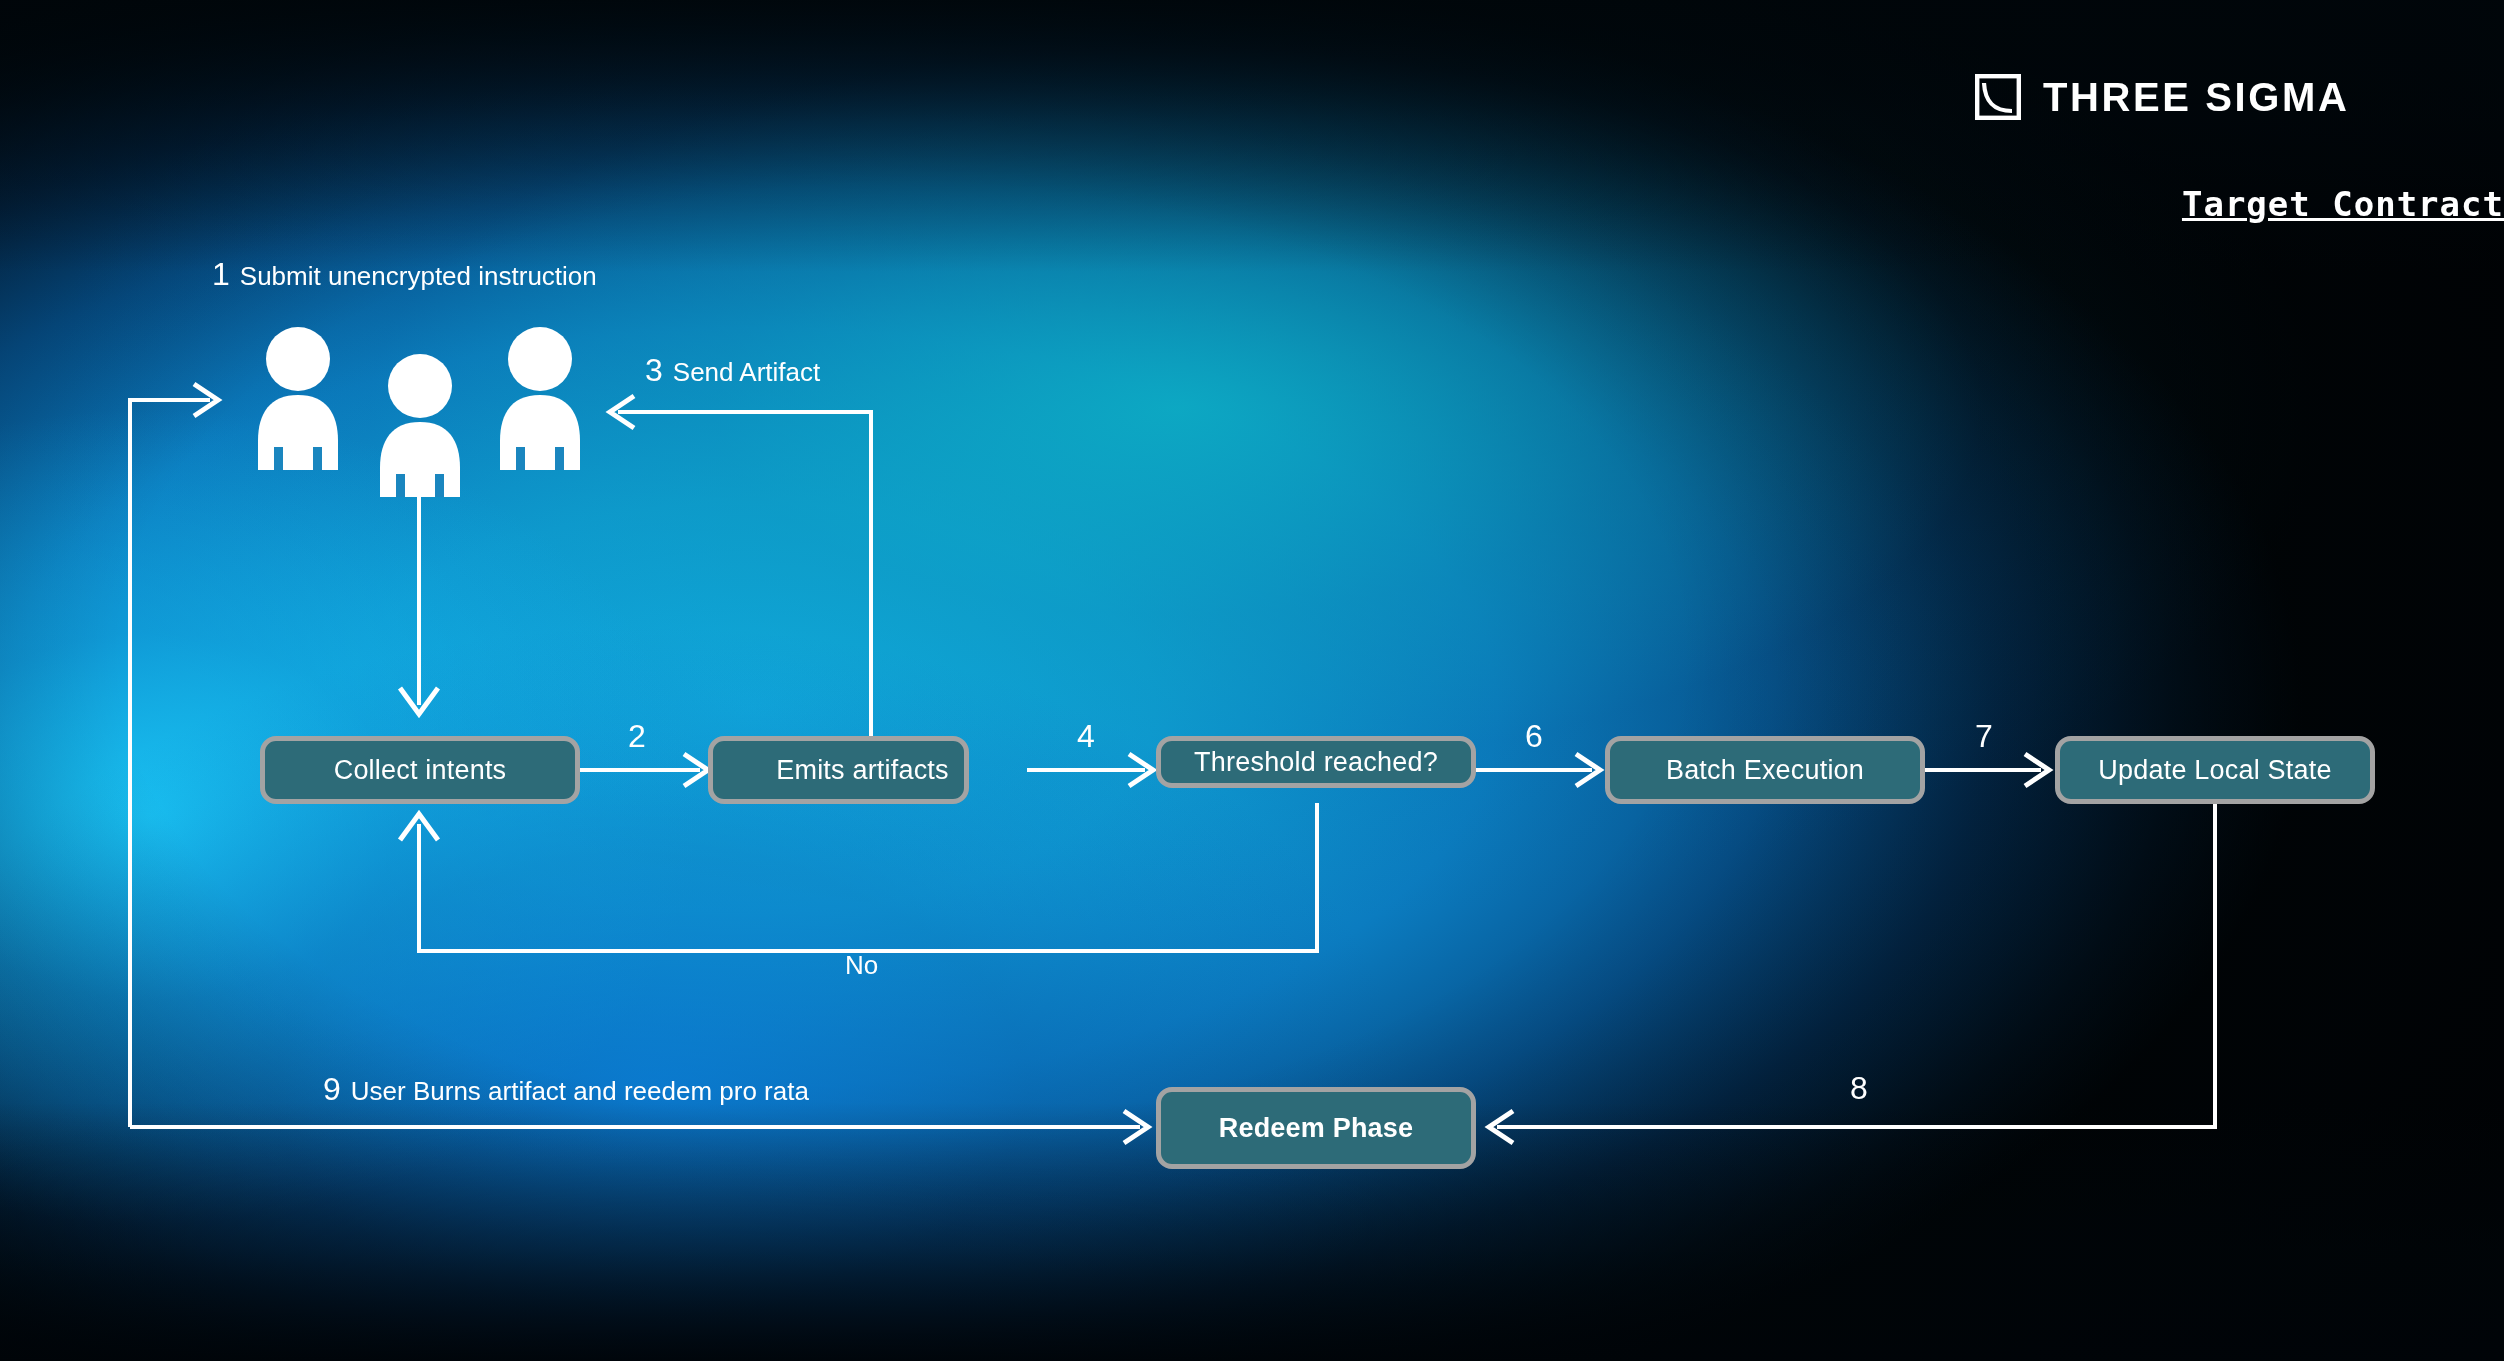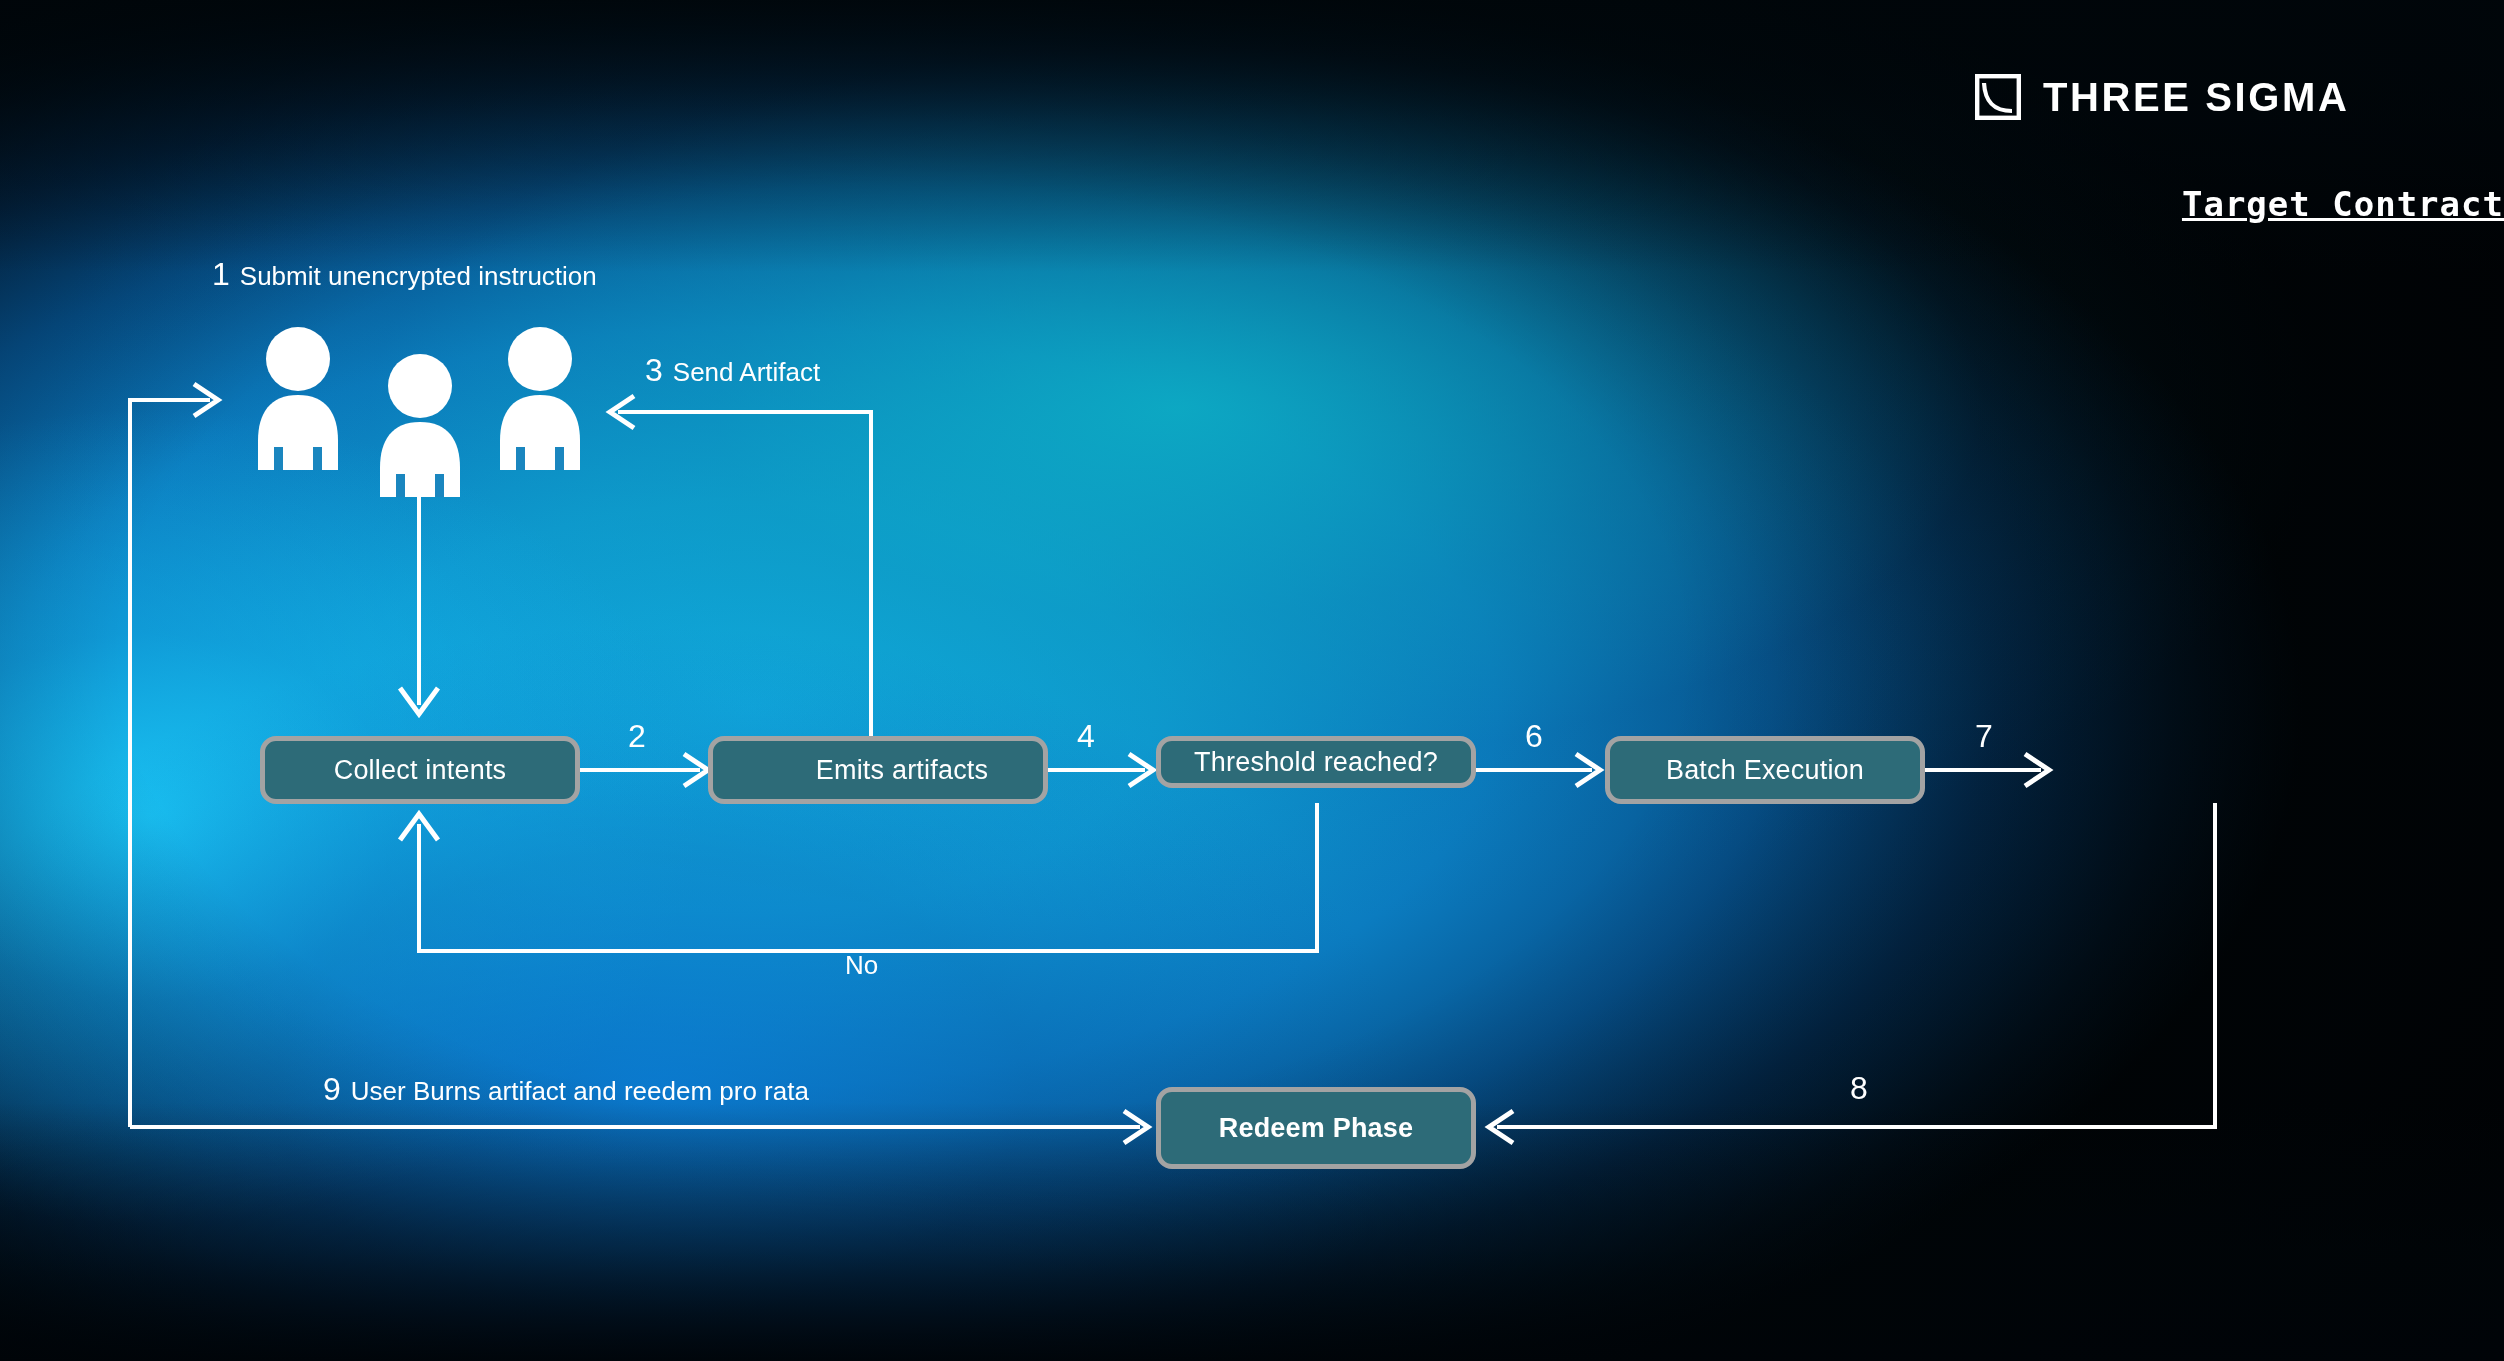--- a/index.html
+++ b/index.html
@@ -237,30 +237,33 @@
   <div class="steplbl" style="left:1077px; top:720px;">4</div>
   <div class="steplbl" style="left:1525px; top:720px;">6</div>
   <div class="steplbl" style="left:1975px; top:720px;">7</div>
   <div class="steplbl" style="left:1850px; top:1072px;">8</div>
   <div class="edgelbl" style="left:845px; top:912px;">No</div>
 
   <div class="node" style="left:260px; top:736px; width:320px; height:68px;">
     <span>Collect intents</span>
   </div>
 
-  <div class="node" style="left:708px; top:736px; width:340px; height:68px;padding-left:48px;">
+  <div class="node" style="left:708px; top:736px; width:261px; height:68px;padding-left:48px;">
     <span>Emits artifacts</span>
   </div>
 
   <div class="node" style="left:1156px; top:736px; width:320px; height:52px;">
     <span>Threshold reached?</span>
   </div>
 
   <div class="node" style="left:1605px; top:736px; width:320px; height:68px;">
     <span>Batch Execution</span>
   </div>
 
+  <div class="node" style="left:2055px; top:736px; width:320px; height:68px;">
+    <span>Update Local State</span>
+  </div>
 
   <div class="node bold" style="left:1156px; top:1087px; width:320px; height:82px;">
     <span>Redeem Phase</span>
   </div>
 
 </div>
 
 </body></html>

